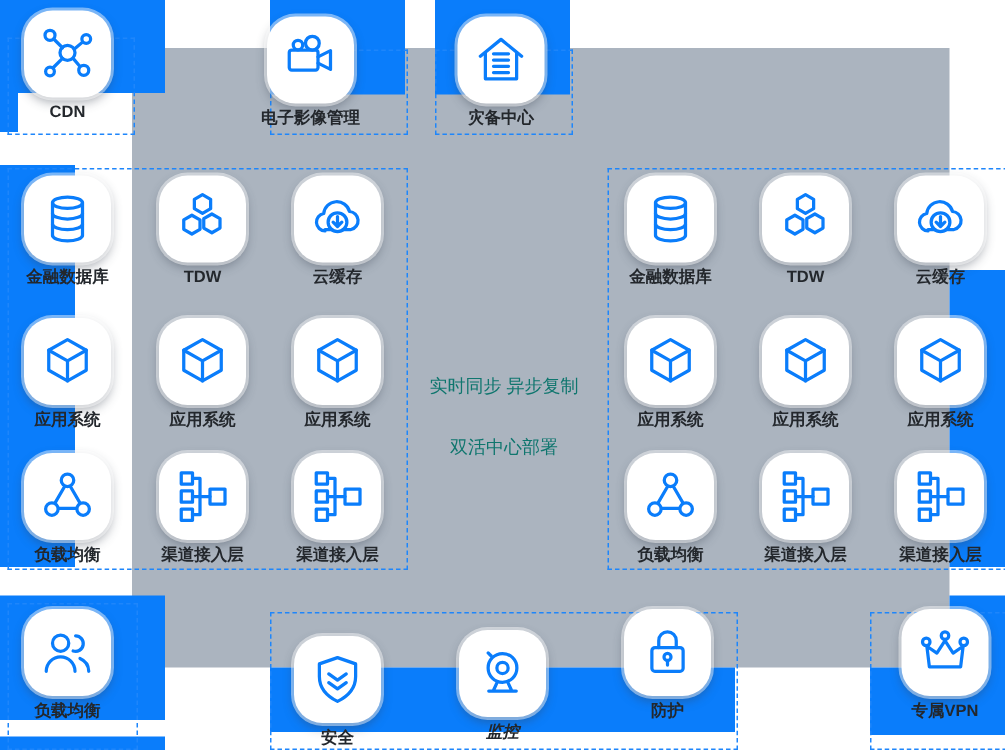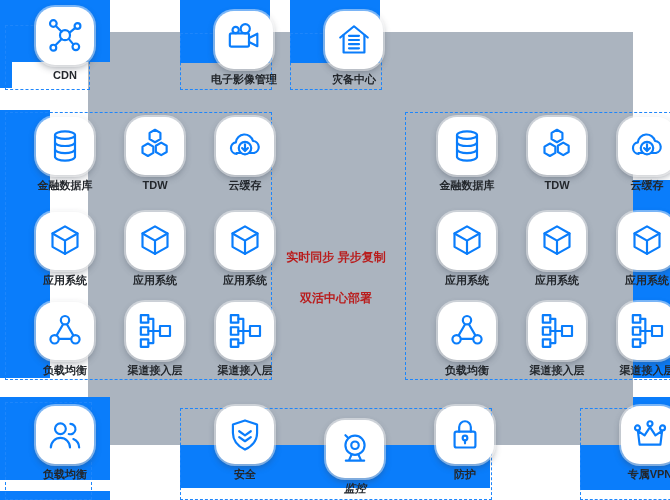--- a/index.html
+++ b/index.html
@@ -2,29 +2,29 @@
 <html><head>
 <meta charset="utf-8">
 <style>
   html,body{margin:0;padding:0;}
   body{width:670px;height:500px;position:relative;overflow:hidden;background:#ffffff;
        font-family:"Liberation Sans","DejaVu Sans",sans-serif;}
   .bg{position:absolute;z-index:0;}
   .gray{background:#abb4bf;}
   .blue{background:#0a7dfb;}
   .dash{position:absolute;z-index:1;border:1px dashed #1e86fb;}
-  .node{position:absolute;z-index:2;width:90px;text-align:center;padding-left:20px;}
+  .node{position:absolute;z-index:2;width:90px;text-align:center;}
   .sq{width:58px;height:58px;margin:0 auto;background:#fff;border-radius:19px;
       display:flex;align-items:center;justify-content:center;
       box-shadow:0 0 0 2px rgba(255,255,255,.45),0 3px 7px rgba(55,65,80,.45);}
   .lbl{margin-top:4px;font-size:11px;font-weight:700;color:#23272c;line-height:13px;}
   .ic{width:40px;height:40px;stroke:#0a7dfb;fill:none;stroke-width:2.6;
       stroke-linecap:round;stroke-linejoin:round;}
   .ctr{position:absolute;z-index:2;width:140px;text-align:center;
-       font-size:12px;font-weight:700;color:#b91c1c;}
+       font-size:12px;font-weight:400;color:#0f766e;}
   .defs{position:absolute;width:0;height:0;overflow:hidden;}
 </style>
 </head>
 <body>
 
 <svg class="defs" aria-hidden="true">
   <symbol id="i-net" viewBox="0 0 48 48">
     <circle cx="24" cy="23" r="6"></circle>
     <circle cx="10" cy="9" r="4"></circle>
     <circle cx="39" cy="12" r="3.5"></circle>
@@ -128,21 +128,21 @@
 <div class="dash" style="left:580px;top:408px;width:104px;height:90px;"></div>
 
 <div class="node" style="left:0;top:7px;">
   <div class="sq">
       <svg class="ic">
         <use href="#i-net"></use>
       </svg>
     </div>
   <div class="lbl">CDN</div>
 </div>
-<div class="node" style="left:179px;top:11px;text-align:center;">
+<div class="node" style="left:162px;top:11px;text-align:center;">
   <div class="sq">
       <svg class="ic">
         <use href="#i-cam"></use>
       </svg>
     </div>
   <div class="lbl">电子影像管理</div>
 </div>
 <div class="node" style="left:289px;top:11px;">
   <div class="sq">
       <svg class="ic">
@@ -302,21 +302,21 @@
 <div class="ctr" style="left:266px;top:290px;">双活中心部署</div>
 
 <div class="node" style="left:0;top:406px;">
   <div class="sq">
       <svg class="ic">
         <use href="#i-users"></use>
       </svg>
     </div>
   <div class="lbl">负载均衡</div>
 </div>
-<div class="node" style="left:180px;top:406px;">
+<div class="node" style="left:180px;top:424px;">
   <div class="sq">
       <svg class="ic">
         <use href="#i-shield"></use>
       </svg>
     </div>
   <div class="lbl">安全</div>
 </div>
 <div class="node" style="left:290px;top:420px;font-style:italic;">
   <div class="sq">
       <svg class="ic">

